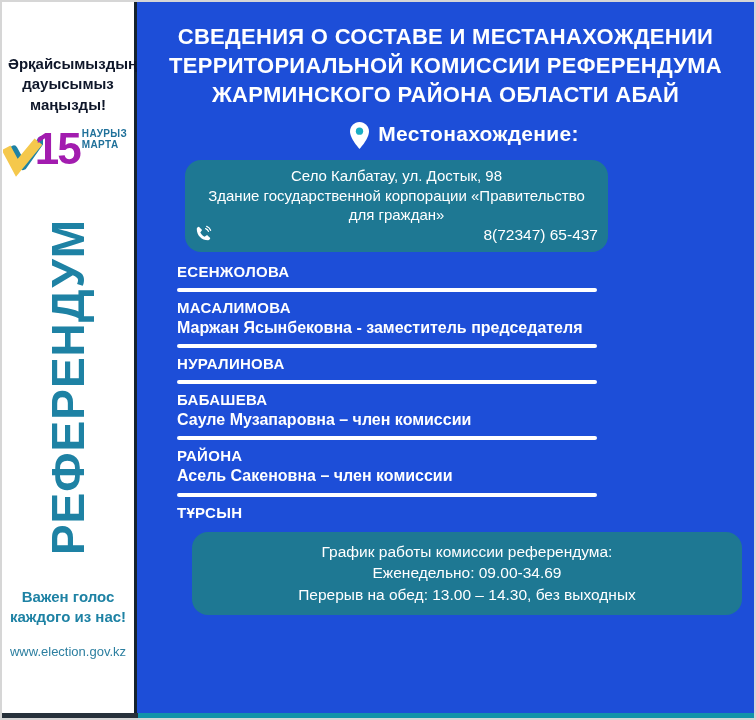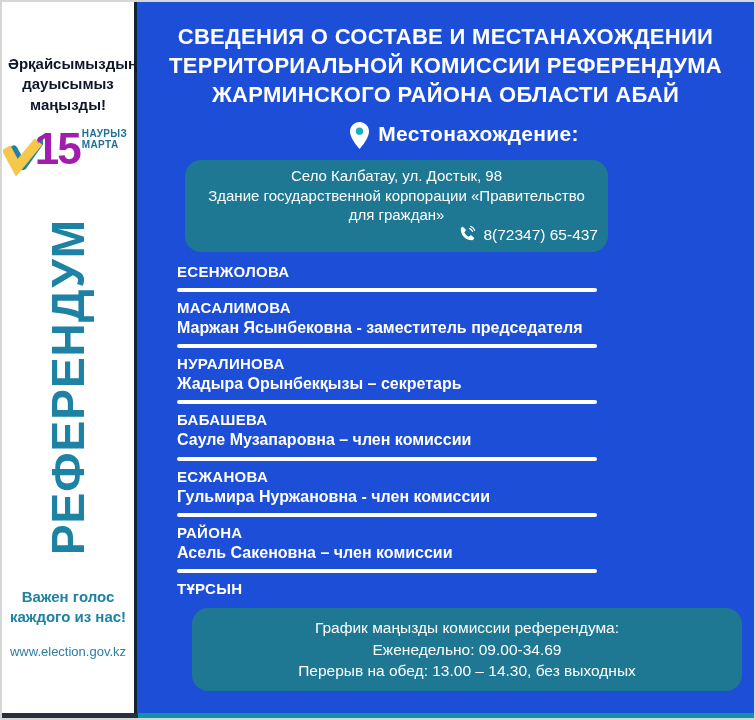--- a/index.html
+++ b/index.html
@@ -49,21 +49,21 @@
     font-size:22px; font-weight:800; line-height:1.32; letter-spacing:.3px;
   }
   .location-row {
     margin-top:13px; display:flex; align-items:flex-start; justify-content:center; gap:9px;margin-left:38px;
   }
   .location-label { font-size:21px; font-weight:800; letter-spacing:.3px; }
   .address-box {
     margin:7px 0 0 48px; width:423px; background:#1e7893; border-radius:16px;
     padding:6px 10px; text-align:center; font-size:15px; line-height:1.3;
   }
-  .phone-line { display:flex; align-items:center; justify-content:flex-end; gap:7px; }
+  .phone-line { display:flex; align-items:center; justify-content:space-between; gap:7px; }
   .phone-num { font-size:15.5px; }
   .members { margin:11px 0 0 40px; width:420px; }
   .member .surname { font-size:15px; font-weight:800; letter-spacing:.3px; line-height:1.2; }
   .member .fullname { font-size:16px; font-weight:700; line-height:1.2; margin-top:1px; }
   .member .sep { height:4px; background:#ffffff; border-radius:2px; margin:7px 0 7px 0; }
   .member:last-child .sep { display:none; }
   .schedule-box {
     margin:10px 0 0 55px; width:550px; background:#1e7893; border-radius:16px;
     padding:9px 16px; text-align:center; font-size:15.5px; font-weight:400; line-height:1.4;
   }
@@ -133,44 +133,38 @@
         <div class="surname">ЕСЕНЖОЛОВА</div>
         <div class="sep"></div>
       </div>
       <div class="member">
         <div class="surname">МАСАЛИМОВА</div>
         <div class="fullname">Маржан Ясынбековна - заместитель председателя</div>
         <div class="sep"></div>
       </div>
       <div class="member">
         <div class="surname">НУРАЛИНОВА</div>
-        <div class="fullname">Жадыра Орынбекқызы – секретарь</div>
         <div class="sep"></div>
       </div>
       <div class="member">
         <div class="surname">БАБАШЕВА</div>
         <div class="fullname">Сауле Музапаровна – член комиссии</div>
-        <div class="sep"></div>
-      </div>
-      <div class="member">
-        <div class="surname">ЕСЖАНОВА</div>
-        <div class="fullname">Гульмира Нуржановна - член комиссии</div>
         <div class="sep"></div>
       </div>
       <div class="member">
         <div class="surname">РАЙОНА</div>
         <div class="fullname">Асель Сакеновна – член комиссии</div>
         <div class="sep"></div>
       </div>
       <div class="member">
         <div class="surname">ТҰРСЫН</div>
 
       </div>
     </div>
 
     <div class="schedule-box">
-      <div>График маңызды комиссии референдума:</div>
+      <div>График работы комиссии референдума:</div>
       <div>Еженедельно: 09.00-34.69</div>
       <div>Перерыв на обед: 13.00 – 14.30, без выходных</div>
     </div>
 
   </div>
 </div>
 
 </body></html>

